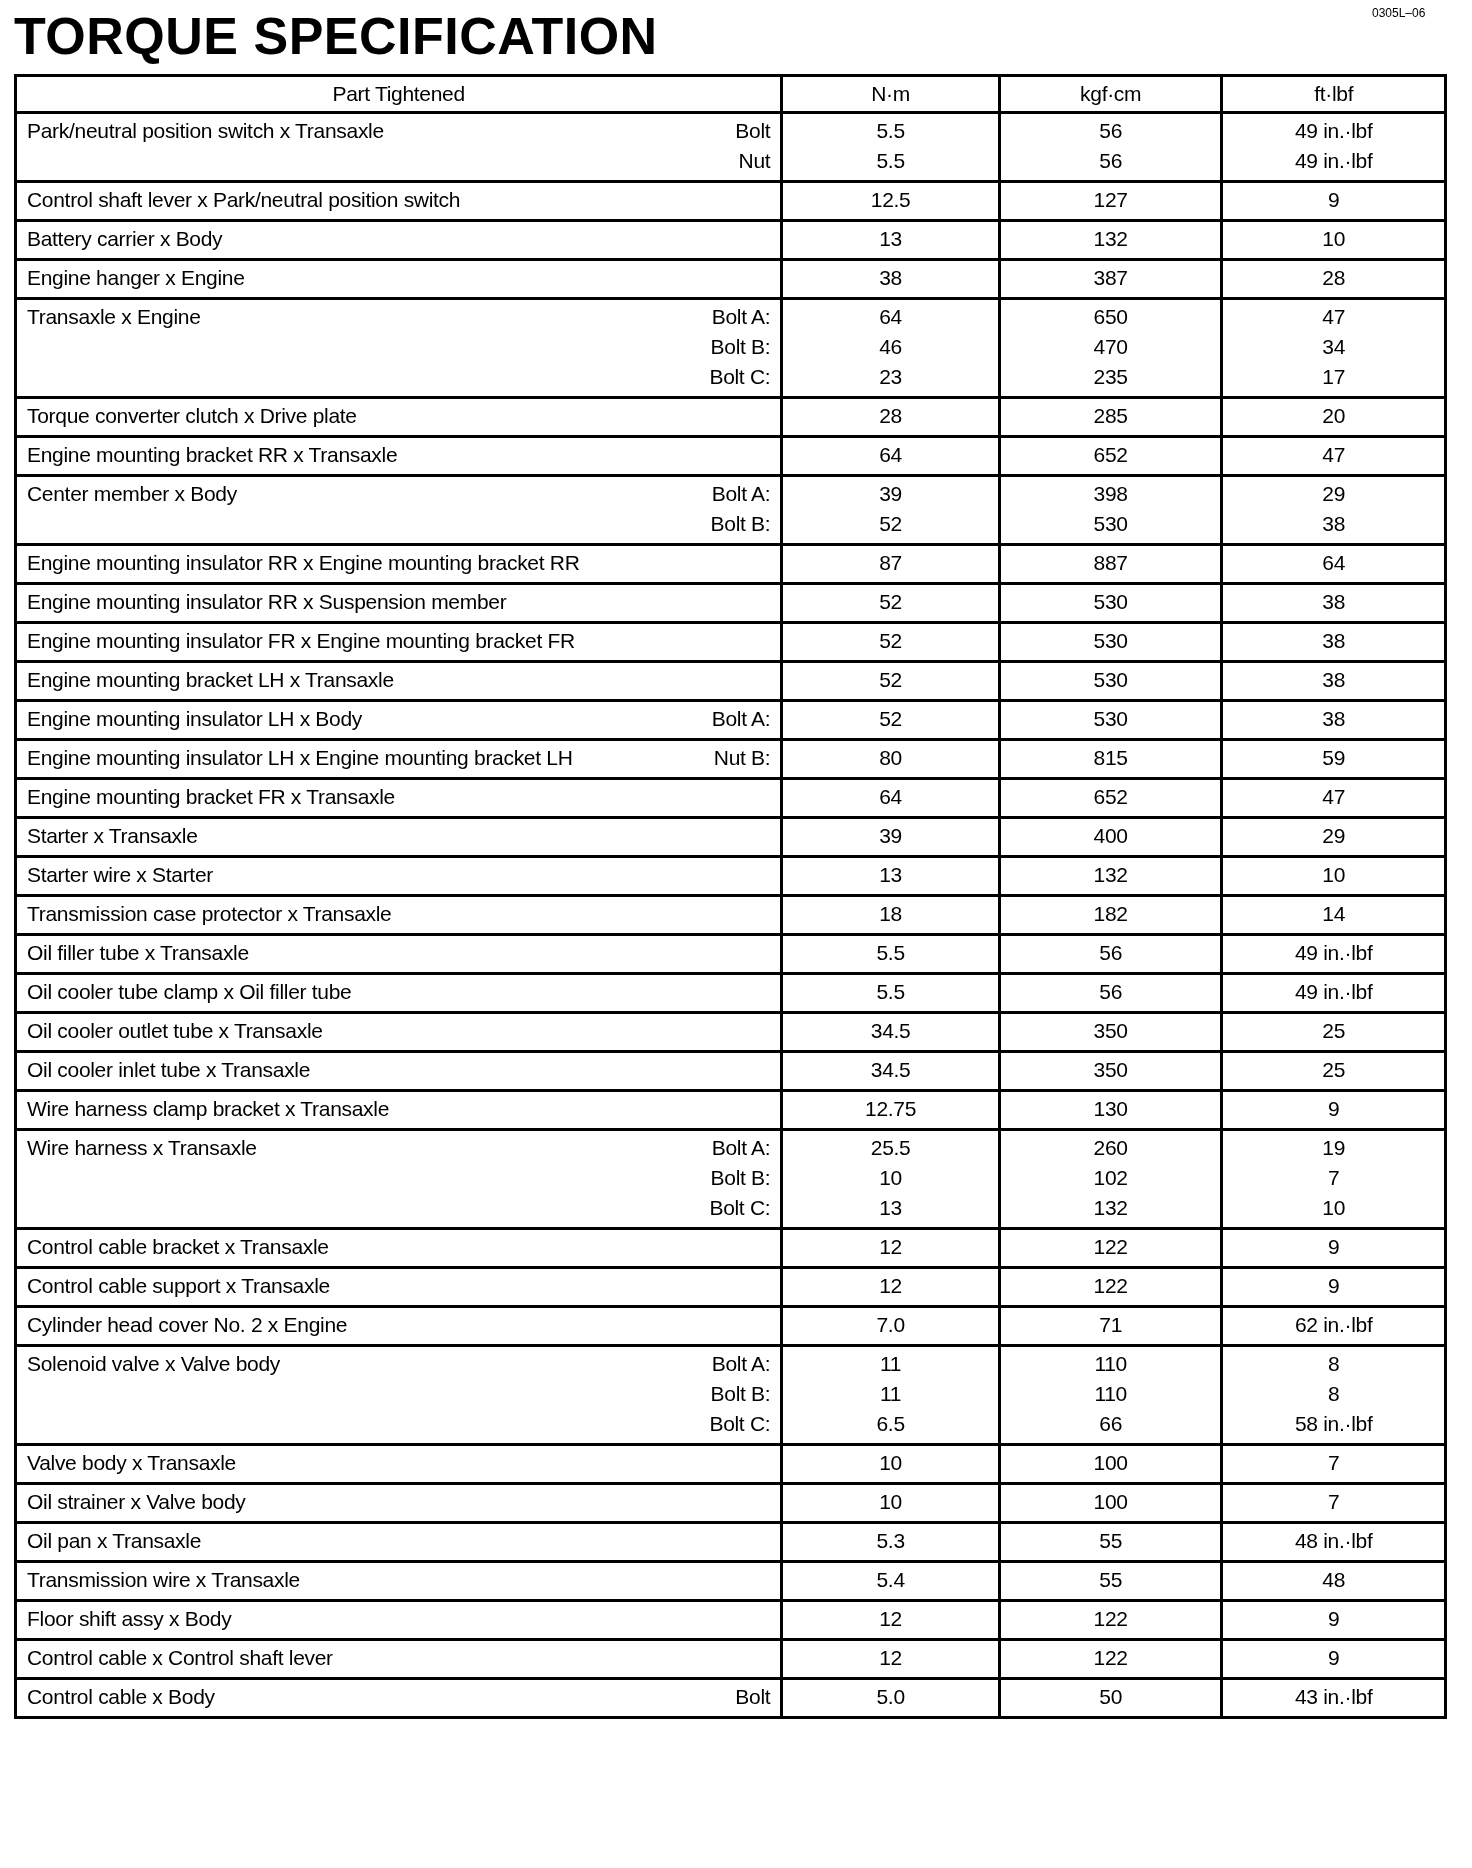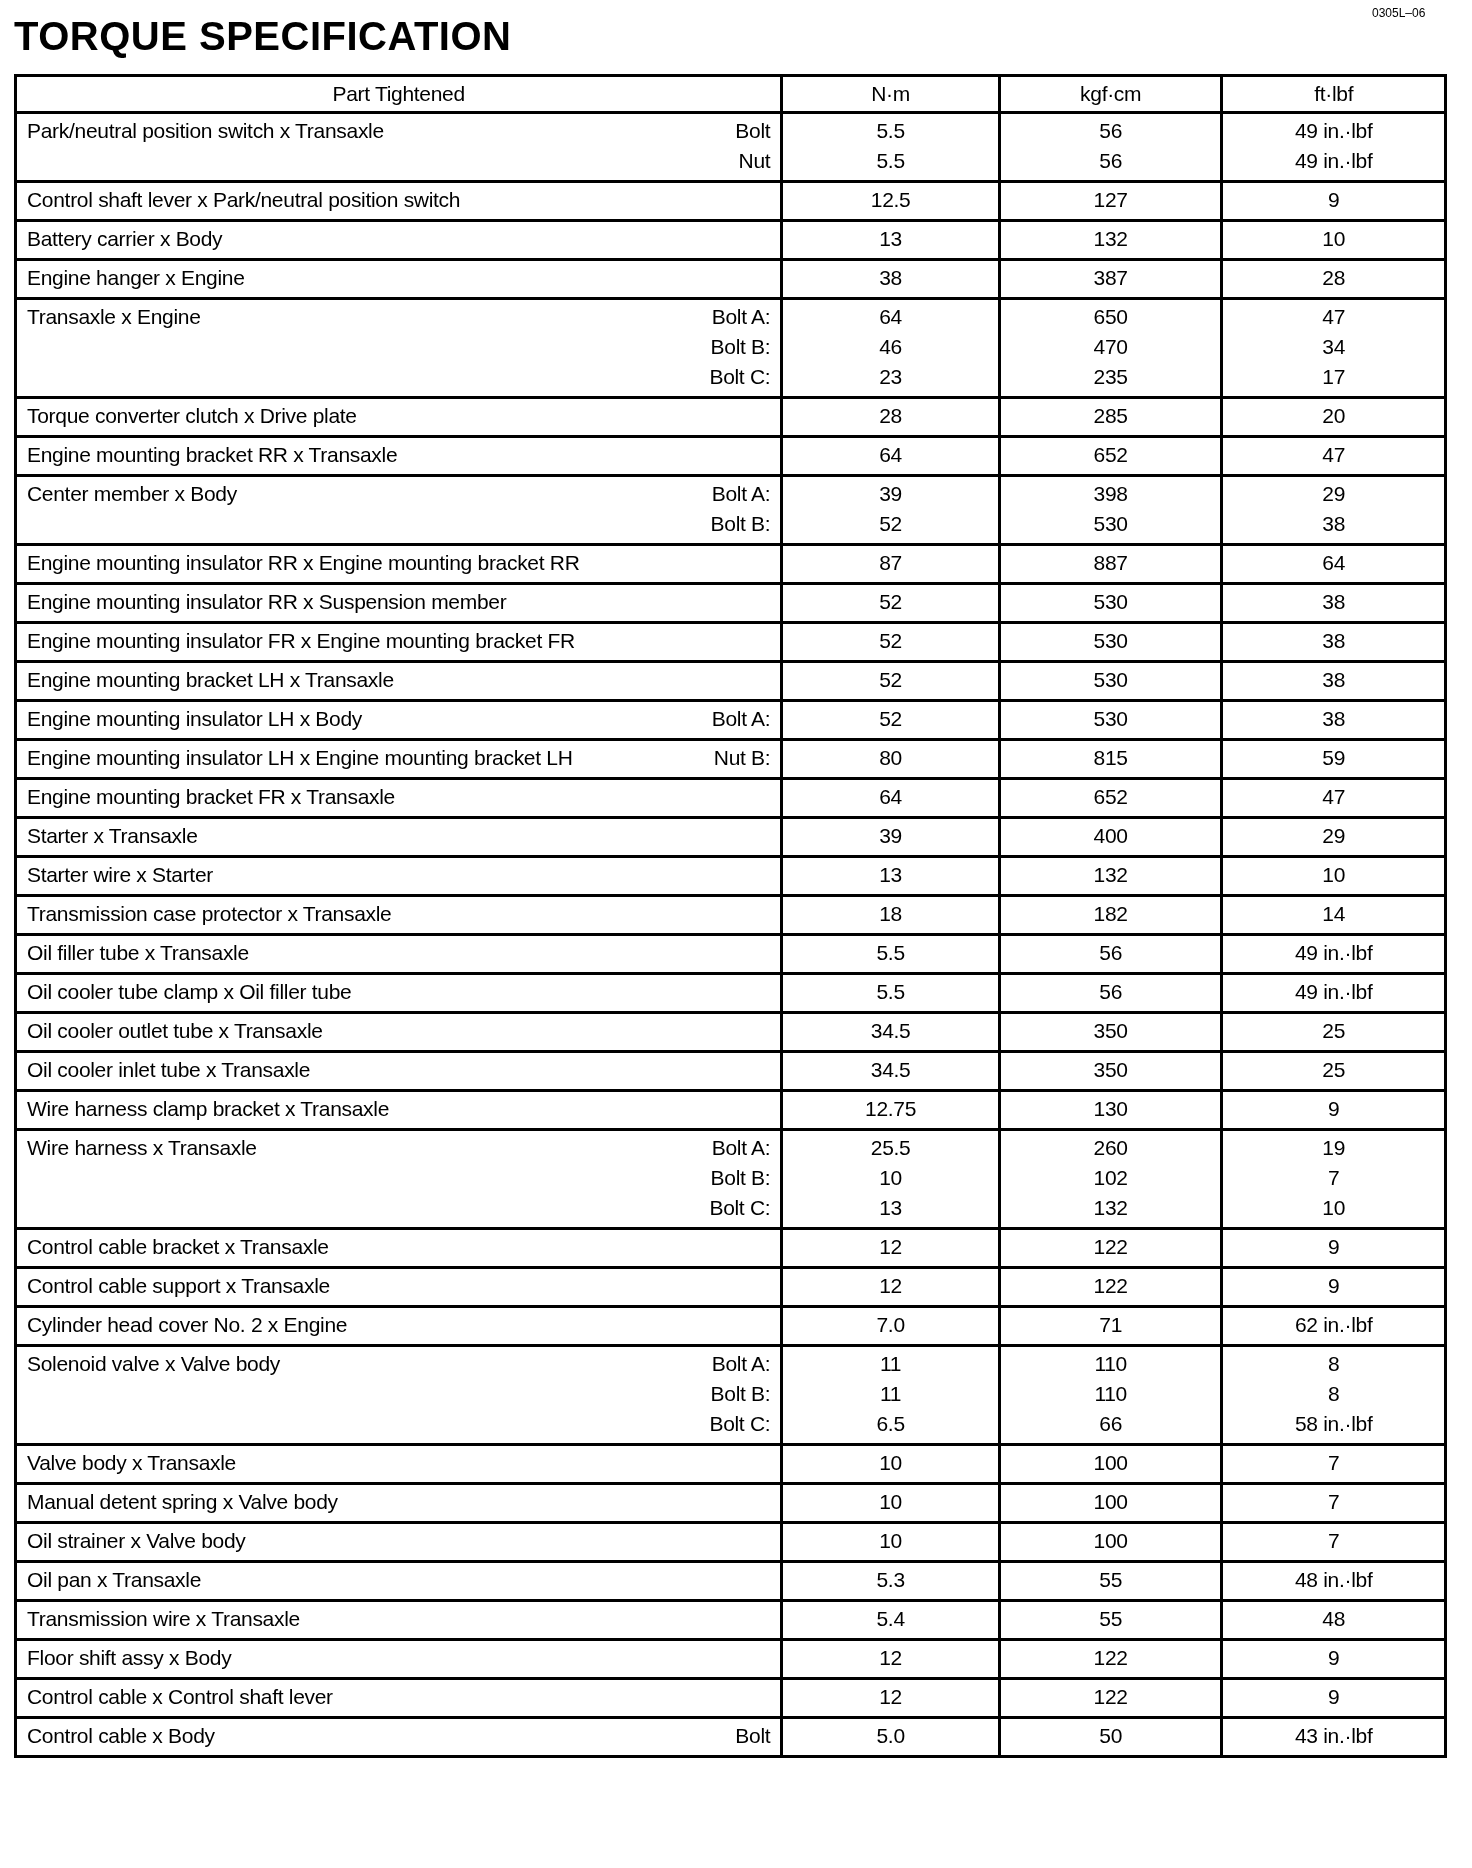--- a/index.html
+++ b/index.html
@@ -7,21 +7,21 @@
     width: 1472px; height: 1868px; position: relative; overflow: hidden;
     font-family: "Liberation Sans", sans-serif; color: #000;
   }
   .doc-code {
     position: absolute; top: 6px; left: 1372px;
     font-family: "Liberation Sans", sans-serif; font-size: 12px; color: #000;
   }
   .page-title {
     position: absolute; top: 10px; left: 14px;
     font-family: "Liberation Sans", sans-serif; font-weight: bold;
-    font-size: 40px; letter-spacing: 0.5px; line-height: 52px;
+    font-size: 52px; letter-spacing: 0.5px; line-height: 52px;
   }
   table.spec {
     position: absolute; top: 74px; left: 14px;
     width: 1433px;
     border-collapse: collapse;
     font-size: 21px; letter-spacing: -0.3px;
   }
   table.spec th, table.spec td {
     border: 3px solid #000;
     padding: 0;
@@ -773,43 +773,20 @@
         </td>
         <td class="num">
           <div class="stack">
             <div class="line first-line">7</div>
           </div>
         </td>
       </tr>
       <tr>
         <td>
           <div class="part-cell">
-            <span class="part-name">Manual detent spring x Valve body</span>
-            <div class="fastener-list stack"></div>
-          </div>
-        </td>
-        <td class="num">
-          <div class="stack">
-            <div class="line first-line">10</div>
-          </div>
-        </td>
-        <td class="num">
-          <div class="stack">
-            <div class="line first-line">100</div>
-          </div>
-        </td>
-        <td class="num">
-          <div class="stack">
-            <div class="line first-line">7</div>
-          </div>
-        </td>
-      </tr>
-      <tr>
-        <td>
-          <div class="part-cell">
             <span class="part-name">Oil strainer x Valve body</span>
             <div class="fastener-list stack"></div>
           </div>
         </td>
         <td class="num">
           <div class="stack">
             <div class="line first-line">10</div>
           </div>
         </td>
         <td class="num">

